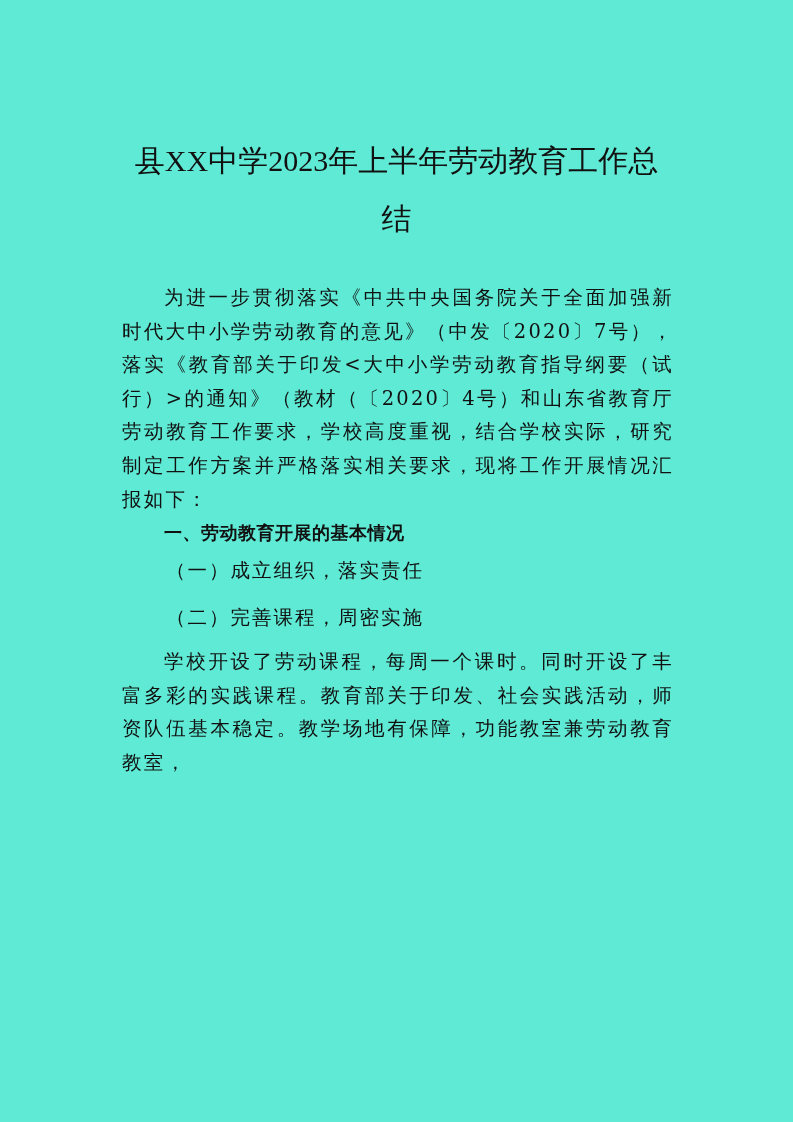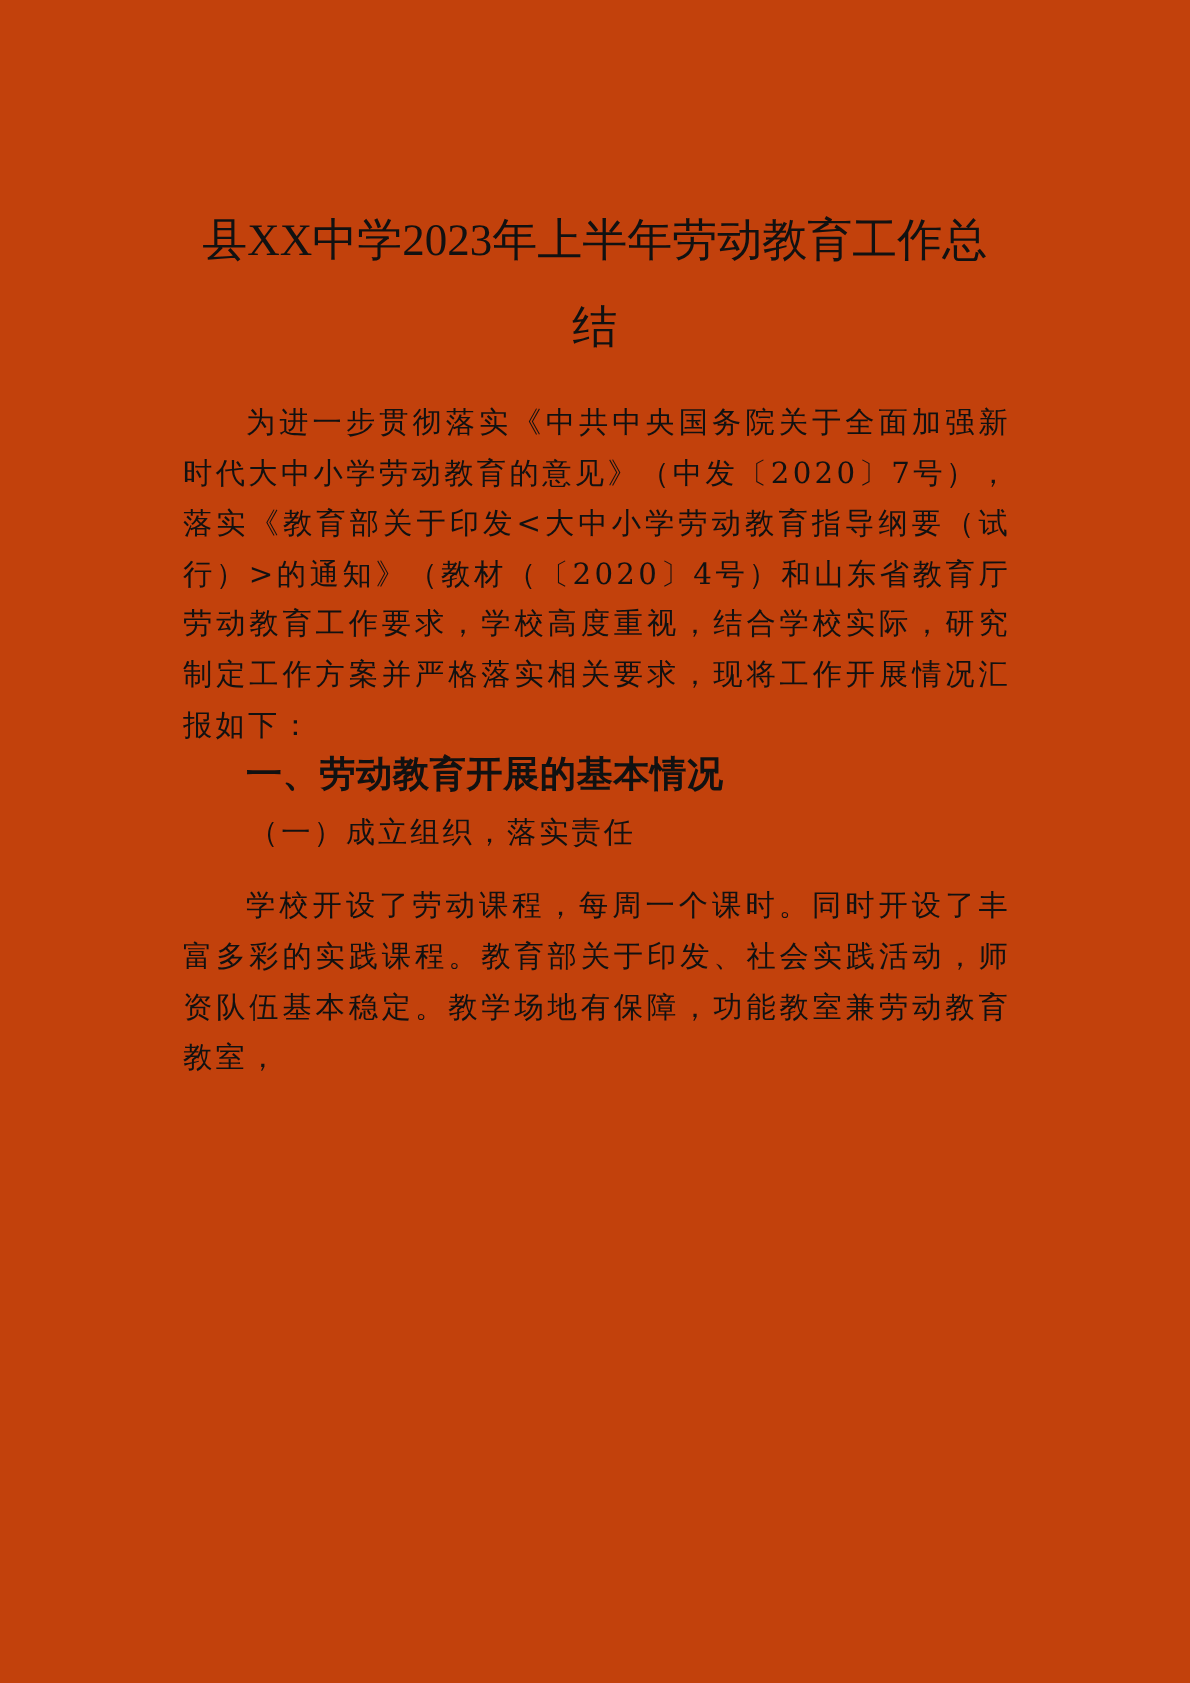--- a/index.html
+++ b/index.html
@@ -1,48 +1,49 @@
 <!DOCTYPE html>
 <html><head>
 <meta charset="utf-8">
 <style>
   html, body { margin: 0; padding: 0; background: #ffffff; }
   body { width: 793px; height: 1122px; position: relative; overflow: hidden; }
   .page {
     position: absolute; left: 0; top: 0; width: 793px; height: 1122px;
-    background: #c2410c; color: #111111;
+    background: #5eead4; color: #111111;
     font-family: "DejaVu Serif", "Liberation Serif", serif;
   }
   .title {
     position: absolute; left: 100px; width: 593px; top: 132px;
     text-align: center; font-size: 30px; line-height: 58px;
     font-family: "Liberation Serif", "DejaVu Serif", serif;
     letter-spacing: 0px; font-weight: normal;
   }
   .body {
-    position: absolute; left: 122px; width: 552px; top: 265px;
+    position: absolute; left: 122px; width: 552px; top: 281px;
     font-size: 19.5px; line-height: 33.6px;
     letter-spacing: 2.2px;
     text-align: justify;
   }
   .p { margin: 0; text-indent: 42px; }
-  .h1 { margin: 0; text-indent: 42px; font-family: "DejaVu Sans", "Liberation Sans", sans-serif; font-weight: bold; letter-spacing: 0.5px; font-size: 24px; }
+  .h1 { margin: 0; text-indent: 42px; font-family: "DejaVu Sans", "Liberation Sans", sans-serif; font-weight: bold; letter-spacing: 0.5px; font-size: 18px; }
   .h2 { margin: 4px; text-indent: 40px; letter-spacing: 2px; }
   .gap { height: 6px; }
 </style>
 </head>
 <body>
 
 <div class="page">
   <div class="title">
     <div>县XX中学2023年上半年劳动教育工作总</div>
     <div>结</div>
   </div>
 
   <div class="body">
     <p class="p">为进一步贯彻落实《中共中央国务院关于全面加强新时代大中小学劳动教育的意见》（中发〔2020〕7号），落实《教育部关于印发&lt;大中小学劳动教育指导纲要（试行）&gt;的通知》（教材（〔2020〕4号）和山东省教育厅劳动教育工作要求，学校高度重视，结合学校实际，研究制定工作方案并严格落实相关要求，现将工作开展情况汇报如下：</p>
     <p class="h1">一、劳动教育开展的基本情况</p>
     <p class="h2">（一）成立组织，落实责任</p>
     <div class="gap"></div>
+    <p class="h2">（二）完善课程，周密实施</p>
     <div class="gap"></div>
     <p class="p">学校开设了劳动课程，每周一个课时。同时开设了丰富多彩的实践课程。教育部关于印发、社会实践活动，师资队伍基本稳定。教学场地有保障，功能教室兼劳动教育教室，</p>
   </div>
 </div>
 
 </body></html>

